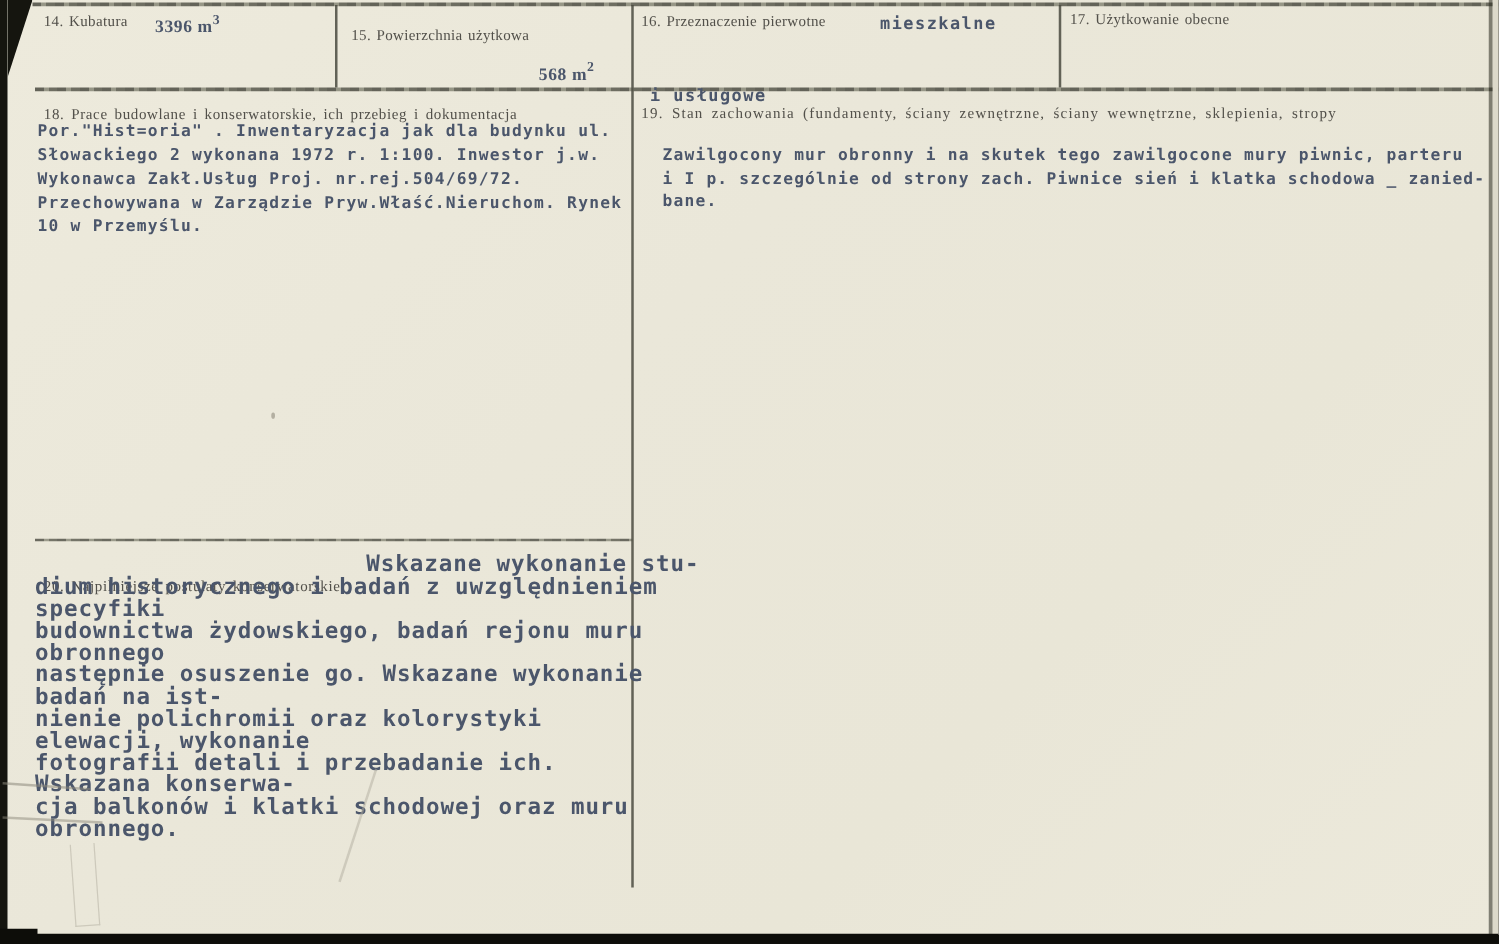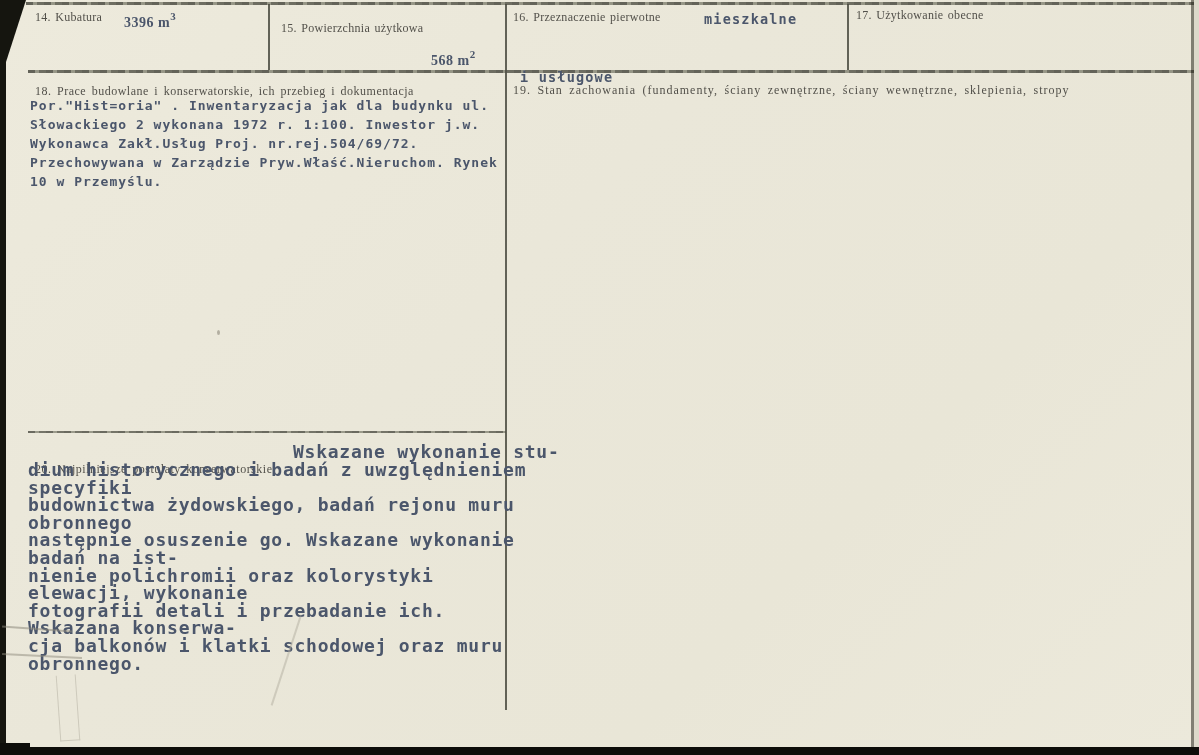--- a/index.html
+++ b/index.html
@@ -68,20 +68,23 @@
   <div class="lbl" style="left:856px;top:8px;">17. Użytkowanie obecne</div>
 
   <div class="lbl small" style="left:35px;top:84px;">18. Prace budowlane i konserwatorskie, ich przebieg i dokumentacja</div>
   <div class="tw tw-block" style="left:30px;top:96px;width:500px;">Por."Hist=oria" . Inwentaryzacja jak dla budynku ul.
 Słowackiego 2 wykonana 1972 r. 1:100. Inwestor j.w.
 Wykonawca Zakł.Usług Proj. nr.rej.504/69/72.
 Przechowywana w Zarządzie Pryw.Właść.Nieruchom. Rynek
 10 w Przemyślu.</div>
 
   <div class="lbl small wide" style="left:513px;top:83px;">19. Stan zachowania (fundamenty, ściany zewnętrzne, ściany wewnętrzne, sklepienia, stropy</div>
+  <div class="tw tw-block19" style="left:530px;top:116px;width:670px;">Zawilgocony mur obronny i na skutek tego zawilgocone mury piwnic, parteru
+i I p. szczególnie od strony zach. Piwnice sień i klatka schodowa _ zanied-
+bane.</div>
 
   <div class="lbl small" style="left:35px;top:462px;">20. Najpilniejsze postulaty konserwatorskie</div>
   <div class="tw tw-block20" style="left:293px;top:443px;">Wskazane wykonanie stu-</div>
   <div class="tw tw-block20" style="left:28px;top:461px;width:500px;">dium historycznego i badań z uwzględnieniem specyfiki
 budownictwa żydowskiego, badań rejonu muru obronnego
 następnie osuszenie go. Wskazane wykonanie badań na ist-
 nienie polichromii oraz kolorystyki elewacji, wykonanie
 fotografii detali i przebadanie ich. Wskazana konserwa-
 cja balkonów i klatki schodowej oraz muru obronnego.</div>
 

